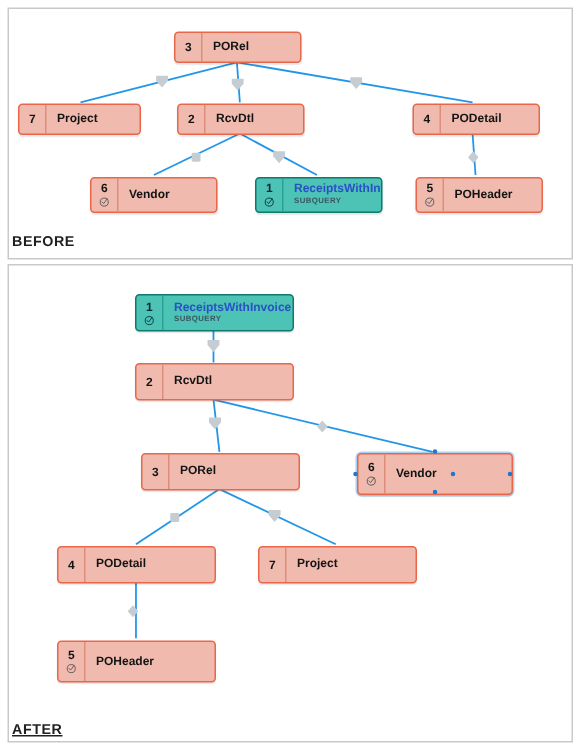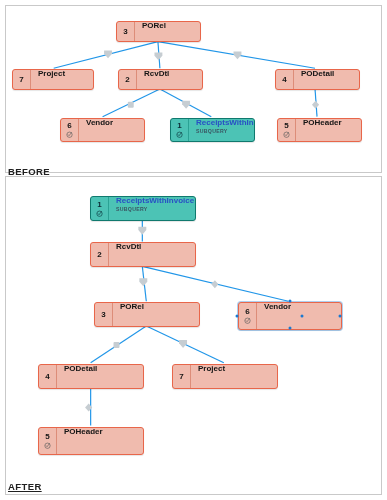--- a/index.html
+++ b/index.html
@@ -27,21 +27,21 @@
     position:absolute;box-sizing:border-box;display:flex;align-items:stretch;
     background:#f0bbae;border:1px solid #e8664a;border-radius:3px;
     box-shadow:0 1px 1px rgba(0,0,0,.10);
   }
   .node .gutter{
     width:17px;flex:0 0 17px;border-right:1px solid #dd8d79;
     display:flex;flex-direction:column;align-items:center;justify-content:center;
     gap:1px;padding:1px 0;
   }
   .node .num{font-size:8px;font-weight:700;line-height:1;color:#141414;}
-  .node .body{flex:1;display:flex;flex-direction:column;padding-left:7px;overflow:hidden;}
+  .node .body{flex:1;display:flex;flex-direction:column;justify-content:center;padding-left:7px;overflow:hidden;}
   .node .ttl{font-size:8px;font-weight:700;line-height:1.1;color:#141414;white-space:nowrap;}
   .node .sub{font-size:5.2px;font-weight:700;letter-spacing:.3px;line-height:1.1;color:#55646e;white-space:nowrap;margin-top:1px;}
 
   
   .node.subq{background:#4cc3b5;border-color:#10796e;}
   .node.subq .gutter{border-right-color:#2aa294;}
   .node.subq .num{color:#0c2b35;}
   .node.subq .ttl{color:#2951c4;font-weight:700;}
   .node.subq .sub{color:#3a5662;}
 
@@ -271,16 +271,16 @@
               </span>
             </div>
             <div class="body">
               <span class="ttl">POHeader</span>
             </div>
           </div>
         </div>
     </div>
   </div>
 
-  <div class="panel-label" id="label-before" style="left: 8px; top: 166px; text-align: right;">BEFORE</div>
+  <div class="panel-label" id="label-before" style="left: 8px; top: 156px; text-align: right;">BEFORE</div>
   <div class="panel-label" id="label-after" style="left: 8px; top: 481px; text-decoration: underline;">AFTER</div>
 
 </div>
 
 </body></html>

